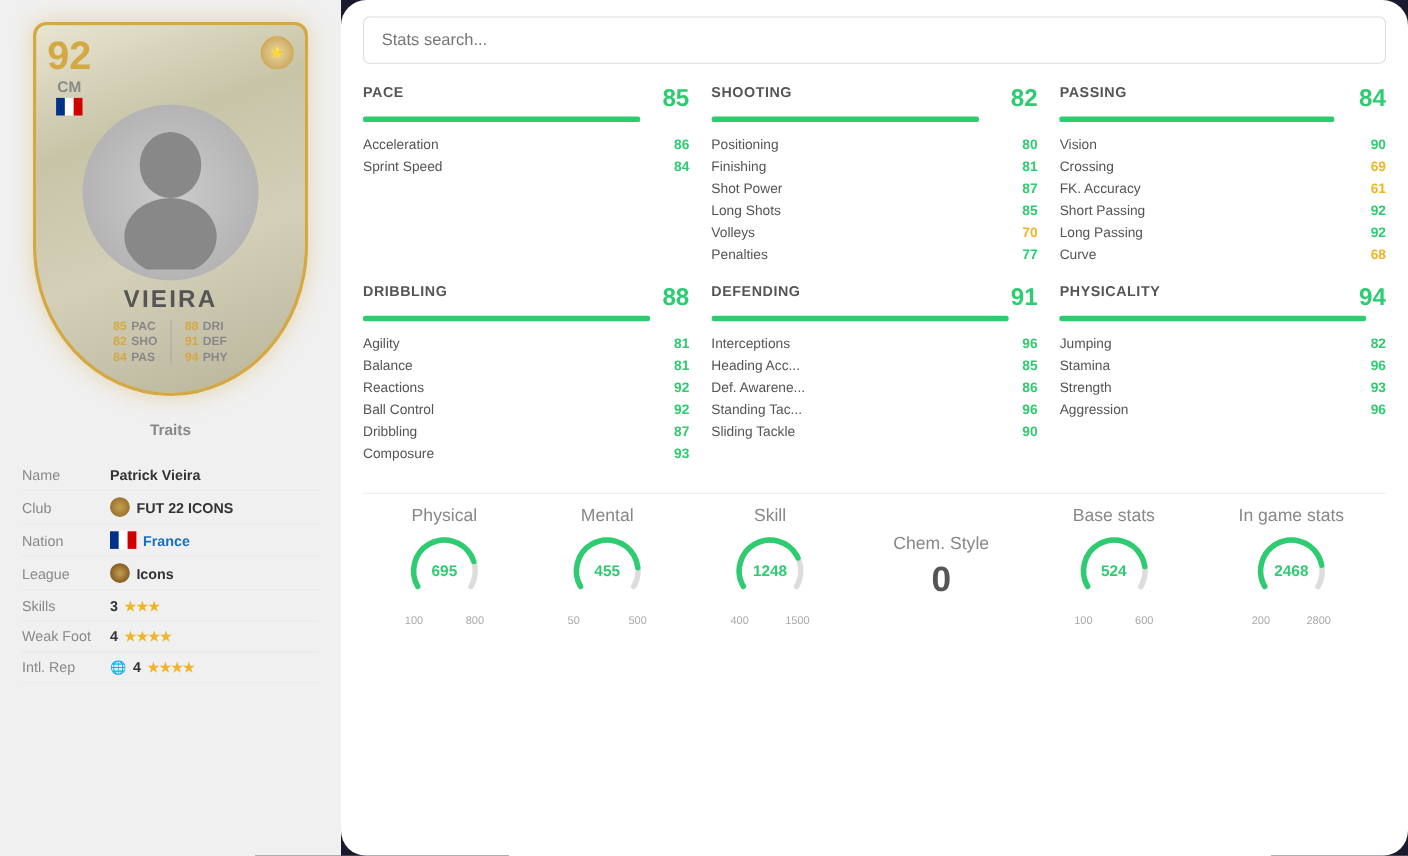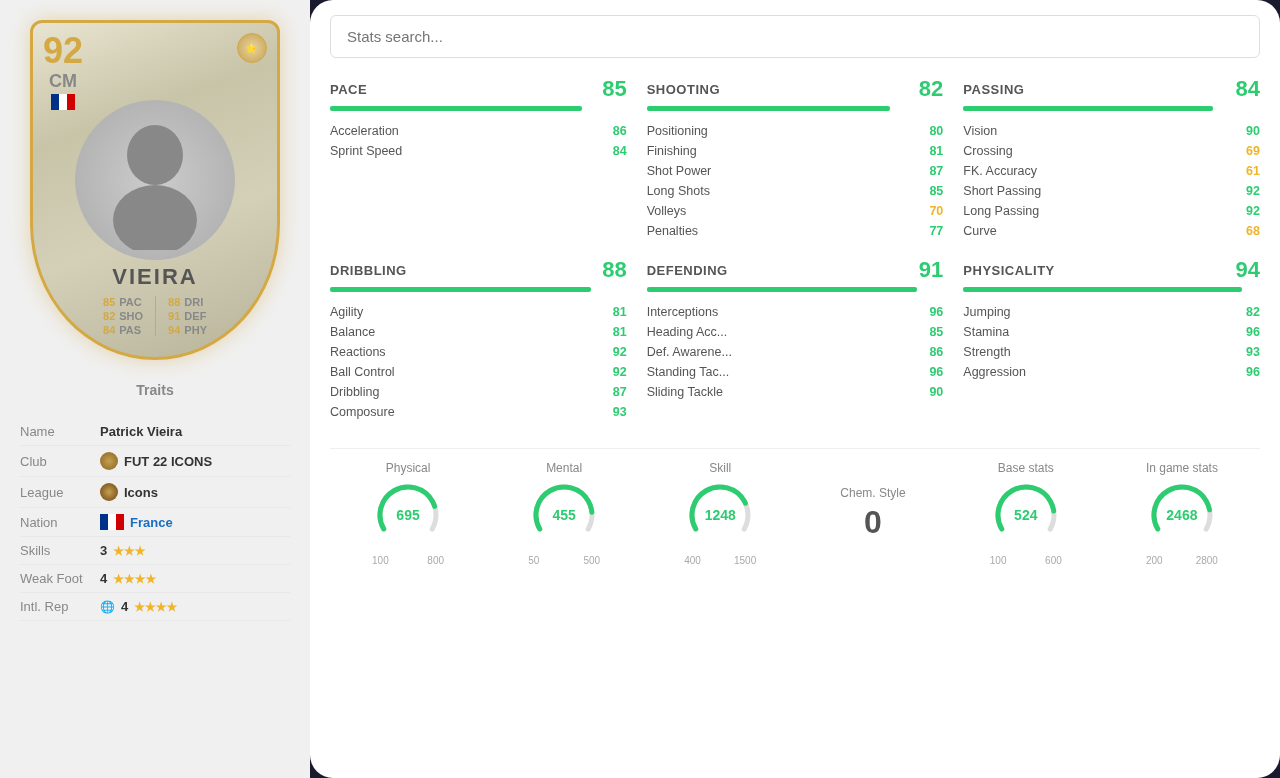--- a/index.html
+++ b/index.html
@@ -47,21 +47,21 @@
     }
 
     .card-rating {
       font-size: 36px;
       font-weight: 900;
       color: #d4a843;
       line-height: 1;
     }
 
     .card-position {
-      font-size: 18px;
+      font-size: 14px;
       font-weight: 700;
       color: #888;
       margin-top: 2px;
     }
 
     .card-top-left {
       display: flex;
       flex-direction: column;
       align-items: center;
     }
@@ -259,21 +259,20 @@
       gap: 0 20px;
     }
 
     .stats-category {
       margin-bottom: 16px;
     }
 
     .category-header {
       display: flex;
       justify-content: space-between;
-      align-items: center;
       margin-bottom: 4px;
     }
 
     .category-name {
       font-size: 13px;
       font-weight: 700;
       color: #555;
       letter-spacing: 0.5px;
     }
 
@@ -324,21 +323,21 @@
     }
 
     .gauge-item {
       display: flex;
       flex-direction: column;
       align-items: center;
       gap: 4px;
     }
 
     .gauge-label {
-      font-size: 12px;
+      font-size: 16px;
       color: #888;
     }
 
     .gauge-circle {
       position: relative;
       width: 72px;
       height: 72px;
     }
 
     .gauge-circle svg {
@@ -442,35 +441,35 @@
       <span class="info-value">Patrick Vieira</span>
     </div>
     <div class="info-row">
       <span class="info-label">Club</span>
       <span class="info-value club">
         <span class="club-icon"></span>
         <span>FUT 22 ICONS</span>
       </span>
     </div>
     <div class="info-row">
-      <span class="info-label">League</span>
-      <span class="info-value league">
-        <span class="club-icon" style="background: radial-gradient(circle, #c4a050, #6a4010);"></span>
-        <span>Icons</span>
-      </span>
-    </div>
-    <div class="info-row">
       <span class="info-label">Nation</span>
       <span class="info-value nation">
         <div class="flag-fr" style="display:inline-flex">
           <div class="blue"></div>
             <div class="white"></div>
             <div class="red"></div>
         </div>
         <strong>France</strong>
+      </span>
+    </div>
+    <div class="info-row">
+      <span class="info-label">League</span>
+      <span class="info-value league">
+        <span class="club-icon" style="background: radial-gradient(circle, #c4a050, #6a4010);"></span>
+        <span>Icons</span>
       </span>
     </div>
     <div class="info-row">
       <span class="info-label">Skills</span>
       <span class="info-value">
         <span>3</span>
         <span class="star">★★★</span>
       </span>
     </div>
     <div class="info-row">

